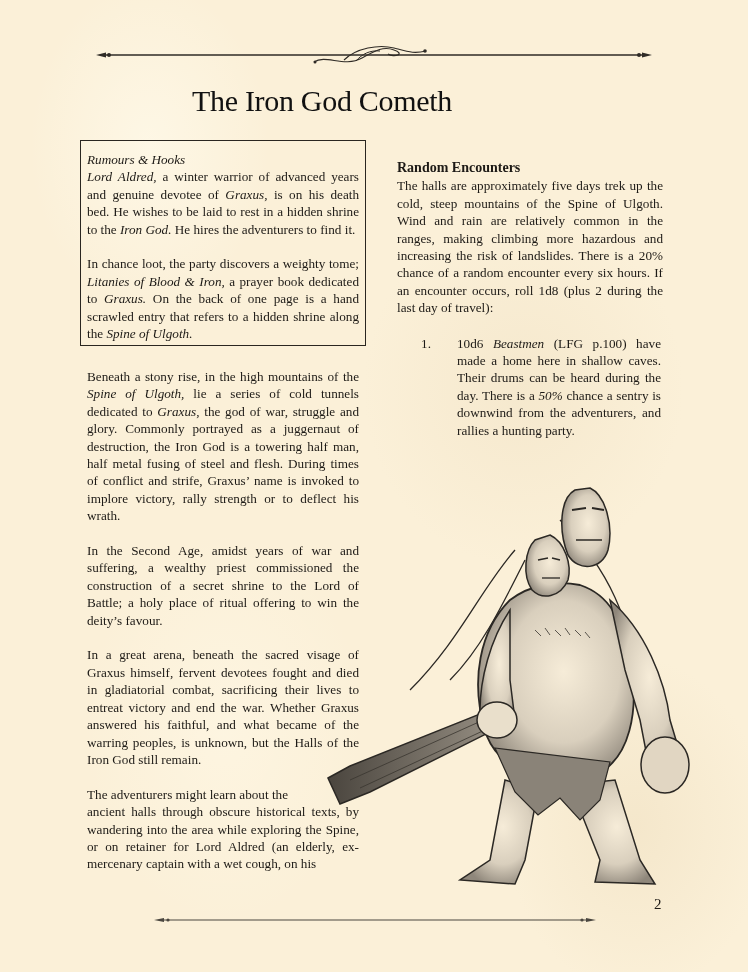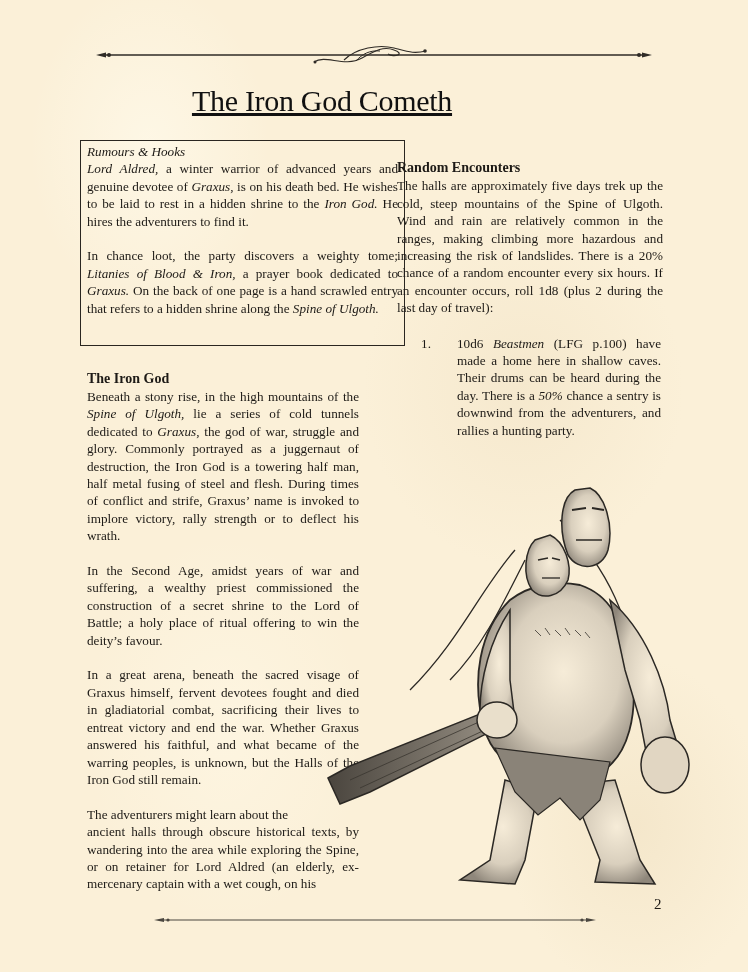--- a/index.html
+++ b/index.html
@@ -11,27 +11,27 @@
       radial-gradient(ellipse at 70% 40%, rgba(240,225,195,0.5) 0, rgba(240,225,195,0) 160px),
       radial-gradient(ellipse at 30% 75%, rgba(255,248,230,0.6) 0, rgba(255,248,230,0) 140px),
       radial-gradient(ellipse at 85% 85%, rgba(238,222,190,0.5) 0, rgba(238,222,190,0) 130px);
     font-family: "Liberation Serif", "DejaVu Serif", serif;
     color: #1d1a16;
   }
   .ornament-top { position: absolute; left: 94px; top: 40px; width: 560px; height: 30px; }
   .ornament-bottom { position: absolute; left: 150px; top: 909px; width: 450px; height: 22px; }
   .page-title {
     position: absolute; left: 0; width: 644px; top: 84px; text-align: center;
-    font-size: 30px; letter-spacing: -0.3px; color: #111; text-decoration: underline;
+    font-size: 30px; letter-spacing: -0.3px; color: #111;
   }
   .col { position: absolute; font-size: 13.2px; line-height: 17.4px; text-align: justify; }
   .col-right { left: 397px; top: 140px; width: 266px; }
   .hook-box {
-    position: absolute; left: 80px; top: 140px; width: 325px; height: 206px;
-    border: 1.5px solid #2a2620; box-sizing: border-box; padding: 2px 6px;
+    position: absolute; left: 80px; top: 140px; width: 286px; height: 206px;
+    border: 1.5px solid #2a2620; box-sizing: border-box; padding: 10px 6px;
     font-size: 13.2px; line-height: 17.4px; text-align: justify;
   }
   p { margin: 0; }
   .gap { height: 17.4px; }
   em { font-style: italic; }
   .heading { font-weight: bold; font-size: 14px; line-height: 18px; margin-top: 2px; }
   .body-left { position: absolute; left: 87px; top: 368px; width: 272px; font-size: 13.2px; line-height: 17.4px; text-align: justify; }
   .list { margin: 18px 0 0 0; padding: 0; list-style: none; }
   .list li { position: relative; padding-left: 44px; padding-right: 2px; }
   .list .num { position: absolute; left: 42px; top: 0; transform: translateX(-100%); padding-right: 8px; }
@@ -58,21 +58,20 @@
 <div class="page-title">The Iron God Cometh</div>
 
 <div class="hook-box">
   <p><em>Rumours &amp; Hooks</em></p>
   <p><em>Lord Aldred,</em><span> a winter warrior of advanced years and genuine devotee of </span><em>Graxus</em><span>, is on his death bed. He wishes to be laid to rest in a hidden shrine to the </span><em>Iron God.</em><span> He hires the adventurers to find it.</span></p>
   <div class="gap"></div>
   <p><span>In chance loot, the party discovers a weighty tome; </span><em>Litanies of Blood &amp; Iron,</em><span> a prayer book dedicated to </span><em>Graxus.</em><span> On the back of one page is a hand scrawled entry that refers to a hidden shrine along the </span><em>Spine of Ulgoth.</em></p>
 </div>
 
 <div class="body-left">
-  <div class="heading">The Iron God</div>
   <p><span>Beneath a stony rise, in the high mountains of the </span><em>Spine of Ulgoth,</em><span>  lie a series of cold tunnels dedicated to </span><em>Graxus</em><span>, the god of war, struggle and glory. Commonly portrayed as a juggernaut of destruction, the Iron God is a towering half man, half metal fusing of steel and flesh. During times of conflict and strife, Graxus’ name is invoked to implore victory, rally strength or to deflect his wrath.</span></p>
   <div class="gap"></div>
   <p>In the Second Age, amidst years of war and suffering, a wealthy priest commissioned the construction of a secret shrine to the Lord of Battle; a holy place of ritual offering to win the deity’s favour.</p>
   <div class="gap"></div>
   <p>In a great arena, beneath the sacred visage of Graxus himself, fervent devotees fought and died in gladiatorial combat, sacrificing their lives to entreat victory and end the war. Whether Graxus answered his faithful, and what became of the warring peoples, is unknown, but the Halls of the Iron God still remain.</p>
   <div class="gap"></div>
   <p style="text-align:left;">The adventurers might learn about the</p>
   <p>ancient halls through obscure historical texts, by wandering into the area while exploring the Spine, or on retainer for Lord Aldred (an elderly, ex-mercenary captain with a wet cough, on his</p>
 </div>
 

